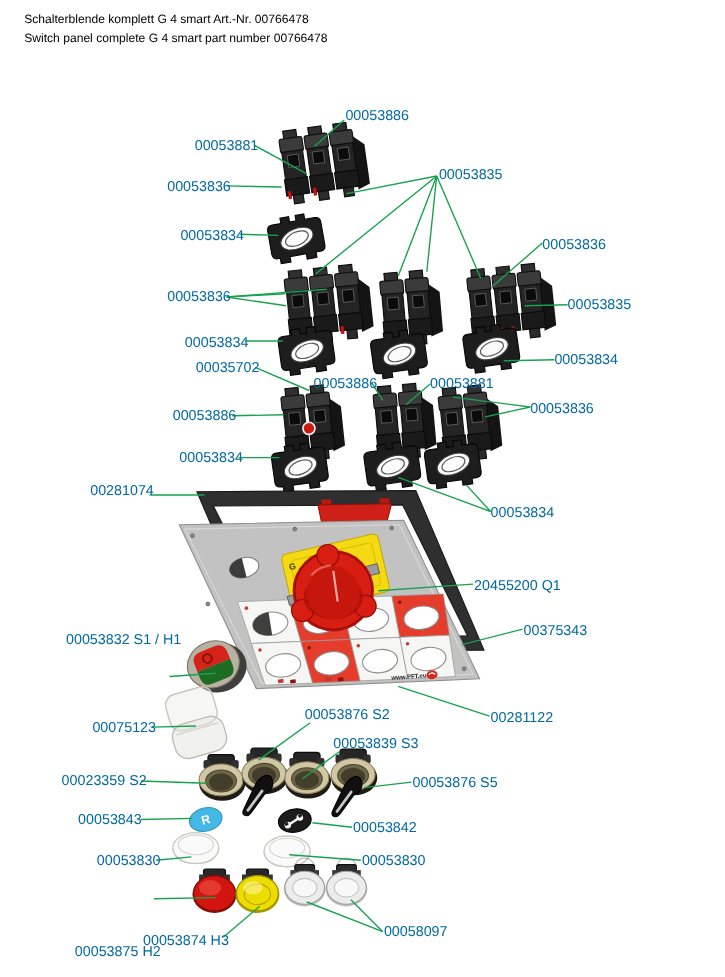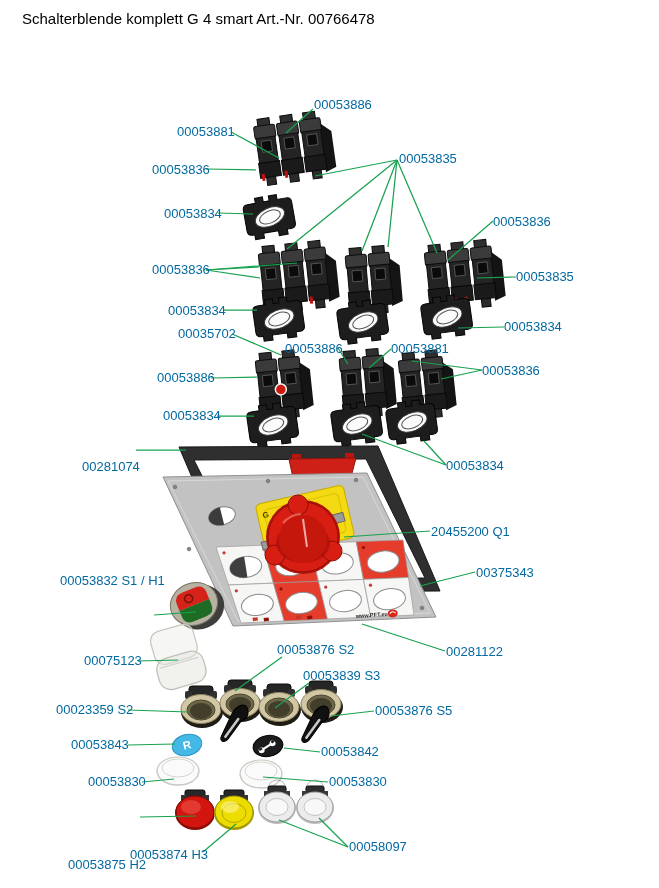--- a/index.html
+++ b/index.html
@@ -1,28 +1,29 @@
 <!DOCTYPE html>
 <html><head>
 <meta charset="utf-8">
 <style>
   html,body{margin:0;padding:0;background:#fff;}
   .page{position:relative;width:659px;height:888px;background:#ffffff;overflow:hidden;
         font-family:"Liberation Sans",sans-serif;}
-  .title{position:absolute;left:22px;top:10px;font-size:15px;line-height:17px;color:#000;}
+  .title{position:absolute;left:22px;top:10px;font-size:11px;line-height:17px;color:#000;}
   .plabel{position:absolute;font-size:13px;color:#0369a1;white-space:nowrap;}
   svg{position:absolute;left:0;top:0;}
 </style>
 </head>
 <body>
 
 <div class="page">
 
   <div class="title">
     <div>Schalterblende komplett G 4 smart Art.-Nr. 00766478</div>
+    <div>Switch panel complete G 4 smart part number 00766478</div>
   </div>
 
   <svg id="diagram" width="659" height="888" viewBox="0 0 659 888">
     <defs>
       <g id="mod">
         <rect x="5" y="0" width="12" height="8" fill="#2f2f2f" stroke="#0a0a0a"></rect>
         <rect x="0.5" y="7" width="21" height="13" rx="2" fill="#3b3b3b" stroke="#0e0e0e"></rect>
         <rect x="1.5" y="19" width="19" height="26" fill="#242424" stroke="#0c0c0c"></rect>
         <rect x="6" y="22.5" width="10" height="11" fill="#0b0b0b" stroke="#5f5f5f" stroke-width="0.8"></rect>
         <rect x="0.5" y="44" width="21" height="15" fill="#1a1a1a" stroke="#0a0a0a"></rect>
@@ -353,21 +354,21 @@
   <div class="plabel" style="left:168px;top:303px">00053834</div>
   <div class="plabel" style="left:493px;top:214px">00053836</div>
   <div class="plabel" style="left:516px;top:269px">00053835</div>
   <div class="plabel" style="left:504px;top:319px">00053834</div>
   <div class="plabel" style="left:178px;top:326px">00035702</div>
   <div class="plabel" style="left:285px;top:341px">00053886</div>
   <div class="plabel" style="left:391px;top:341px">00053881</div>
   <div class="plabel" style="left:482px;top:363px">00053836</div>
   <div class="plabel" style="left:157px;top:370px">00053886</div>
   <div class="plabel" style="left:163px;top:408px">00053834</div>
-  <div class="plabel" style="left:82px;top:459px">00281074</div>
+  <div class="plabel" style="left:82px;top:438px">00281074</div>
   <div class="plabel" style="left:446px;top:458px">00053834</div>
   <div class="plabel" style="left:431px;top:524px">20455200 Q1</div>
   <div class="plabel" style="left:476px;top:565px">00375343</div>
   <div class="plabel" style="left:60px;top:573px">00053832 S1 / H1</div>
   <div class="plabel" style="left:84px;top:653px">00075123</div>
   <div class="plabel" style="left:277px;top:642px">00053876 S2</div>
   <div class="plabel" style="left:303px;top:668px">00053839 S3</div>
   <div class="plabel" style="left:446px;top:644px">00281122</div>
   <div class="plabel" style="left:56px;top:702px">00023359 S2</div>
   <div class="plabel" style="left:375px;top:703px">00053876 S5</div>

